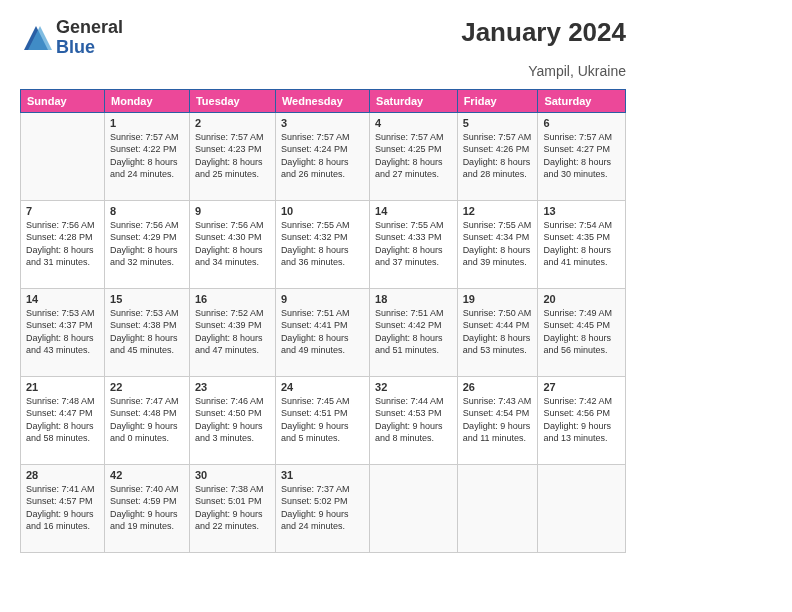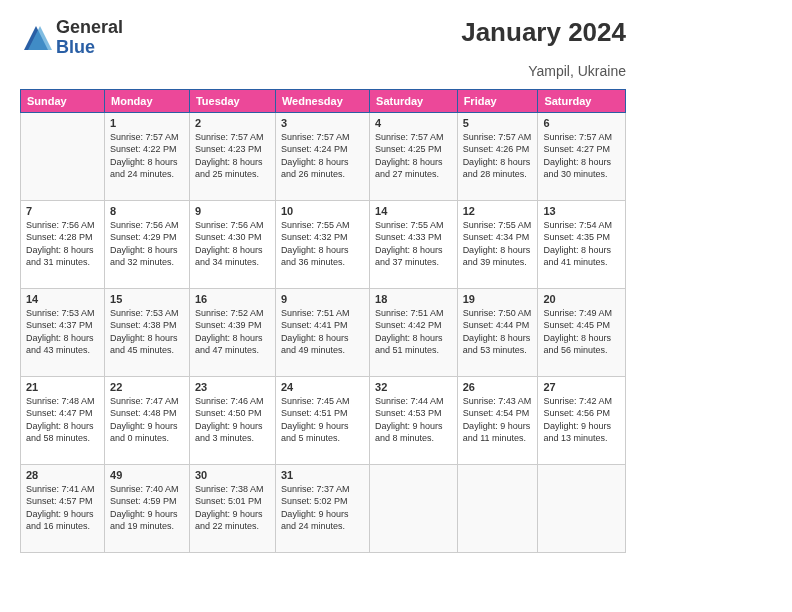--- a/index.html
+++ b/index.html
@@ -252,21 +252,21 @@
             <span class="day-num">27</span>
             <div class="day-detail">Sunrise: 7:42 AM<br>Sunset: 4:56 PM<br>Daylight: 9 hours and 13 minutes.</div>
           </td>
         </tr>
         <tr>
           <td>
             <span class="day-num">28</span>
             <div class="day-detail">Sunrise: 7:41 AM<br>Sunset: 4:57 PM<br>Daylight: 9 hours and 16 minutes.</div>
           </td>
           <td>
-            <span class="day-num">49</span>
+            <span class="day-num">42</span>
             <div class="day-detail">Sunrise: 7:40 AM<br>Sunset: 4:59 PM<br>Daylight: 9 hours and 19 minutes.</div>
           </td>
           <td>
             <span class="day-num">30</span>
             <div class="day-detail">Sunrise: 7:38 AM<br>Sunset: 5:01 PM<br>Daylight: 9 hours and 22 minutes.</div>
           </td>
           <td>
             <span class="day-num">31</span>
             <div class="day-detail">Sunrise: 7:37 AM<br>Sunset: 5:02 PM<br>Daylight: 9 hours and 24 minutes.</div>
           </td>

